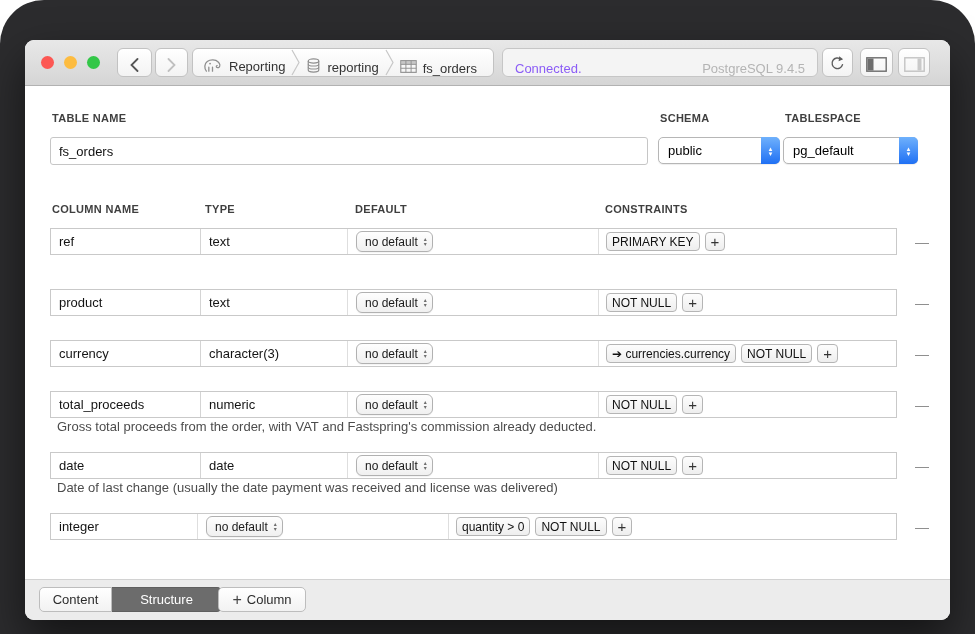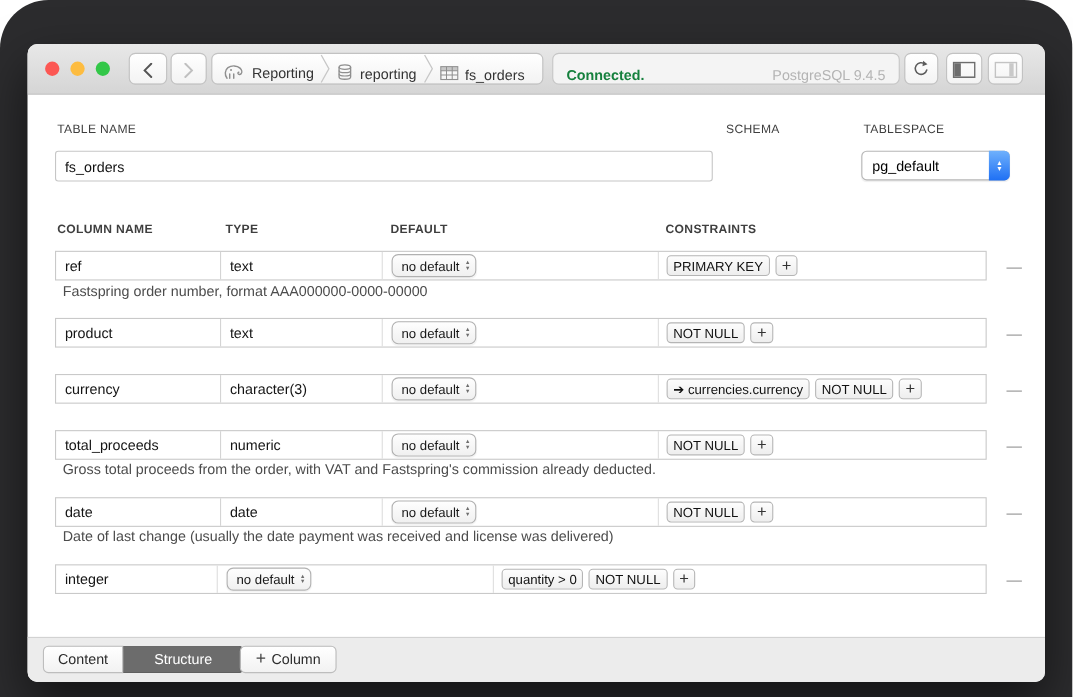--- a/index.html
+++ b/index.html
@@ -24,27 +24,27 @@
   .tbtn{position:absolute;top:8px;height:29px;box-sizing:border-box;
     background:linear-gradient(#ffffff,#f3f3f3);border:1px solid #c2c2c2;border-radius:6px;
     display:flex;align-items:flex-end;justify-content:center}
   .btn-back{left:92px;width:35px}
   .btn-fwd{left:130px;width:33px}
   .breadcrumb{left:167px;width:302px;padding:0 9px;justify-content:flex-start;gap:6px}
   .crumb{display:flex;align-items:center;gap:6px;font-size:13px;color:#333;white-space:nowrap}
   .crumbsep{display:flex;align-items:center}
   .statusbar{left:477px;width:316px;background:#f4f4f4;border:1px solid #c6c6c6;
     justify-content:space-between;padding:0 12px;font-size:13px}
-  .statusbar .txt{color:#15803d;font-weight:bold}
+  .statusbar .txt{color:#8b5cf6;font-weight:normal}
   .statusbar .ver{color:#b4b4b4}
   .btn-refresh{left:797px;width:31px}
   .btn-panel1{left:835px;width:33px}
   .btn-panel2{left:873px;width:32px}
   
-  .flabel{position:absolute;font-size:11px;font-weight:normal;color:#3f3f3f;letter-spacing:.3px}
+  .flabel{position:absolute;font-size:11px;font-weight:bold;color:#3f3f3f;letter-spacing:.3px}
   .textinput{position:absolute;left:25px;top:97px;width:598px;height:28px;box-sizing:border-box;
     border:1px solid #c6c6c6;border-radius:3px;background:#fff;color:#111;
     font-size:13px;padding:0 8px;font-family:inherit;outline:none}
   .popup{position:absolute;top:97px;height:27px;box-sizing:border-box;background:#fff;
     border:1px solid #b6b6b6;border-radius:5px;display:flex;align-items:stretch;
     box-shadow:0 1px 1px rgba(0,0,0,.07)}
   .popup .val{flex:1;display:flex;align-items:center;font-size:13px;color:#000;padding-left:9px}
   .popup .cap{width:19px;margin:-1px -1px -1px 0;border-radius:0 5px 5px 0;
     background:linear-gradient(#6fb1fc,#1f70f4);display:flex;flex-direction:column;
     align-items:center;justify-content:center;color:#fff}
@@ -186,20 +186,27 @@
           <rect x="13.5" y="1.5" width="4" height="12" fill="#c9c9c9"></rect>
         </svg>
       </span>
     </div>
   </div>
 
   <div class="flabel" style="left:27px;top:72px">TABLE NAME</div>
   <input class="textinput" value="fs_orders" style="">
 
   <div class="flabel" style="left:635px;top:72px">SCHEMA</div>
+  <div class="popup" style="left:633px;width:122px">
+    <span class="val">public</span>
+    <span class="cap">
+      <span>▴</span>
+        <span>▾</span>
+    </span>
+  </div>
 
   <div class="flabel" style="left:760px;top:72px">TABLESPACE</div>
   <div class="popup" style="left:758px;width:135px">
     <span class="val">pg_default</span>
     <span class="cap">
       <span>▴</span>
         <span>▾</span>
     </span>
   </div>
 
@@ -219,21 +226,20 @@
             <span>▾</span>
           </span>
       </div>
     </div>
     <div class="c-cons">
       <span class="badge">PRIMARY KEY</span>
       <span class="badge plusb">+</span>
     </div>
   </div>
   <div class="minus" style="top:192px">—</div>
-  <div class="comment" style="top:217px">Fastspring order number, format AAA000000-0000-00000</div>
 
   <div class="crow" style="top:249px">
     <div class="c-name">product</div>
     <div class="c-type">text</div>
     <div class="c-def">
       <div class="defsel">
         <span>no default</span>
         <span class="stepper">
             <span>▴</span>
             <span>▾</span>

